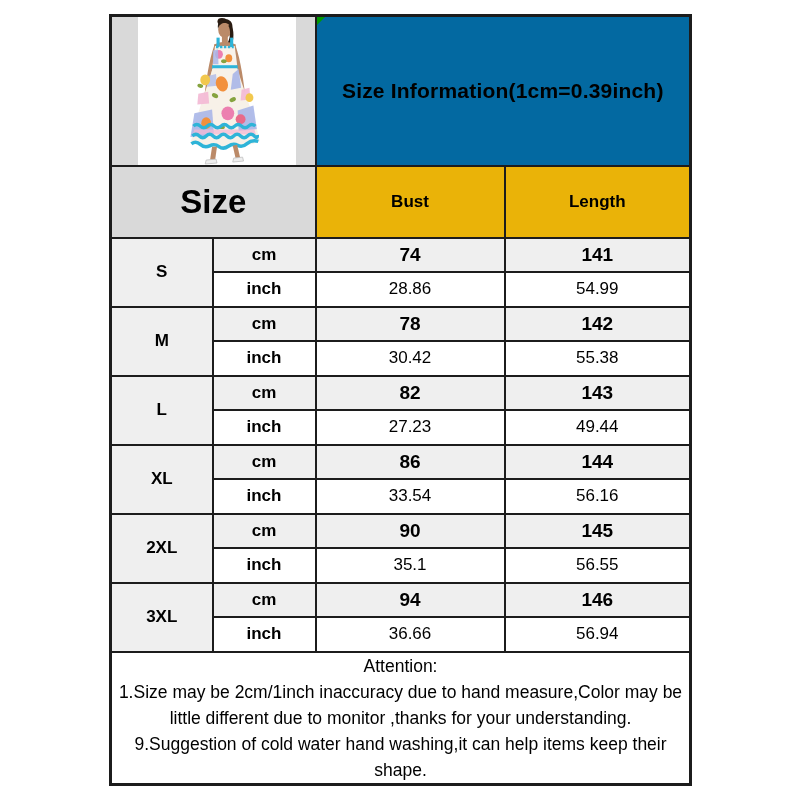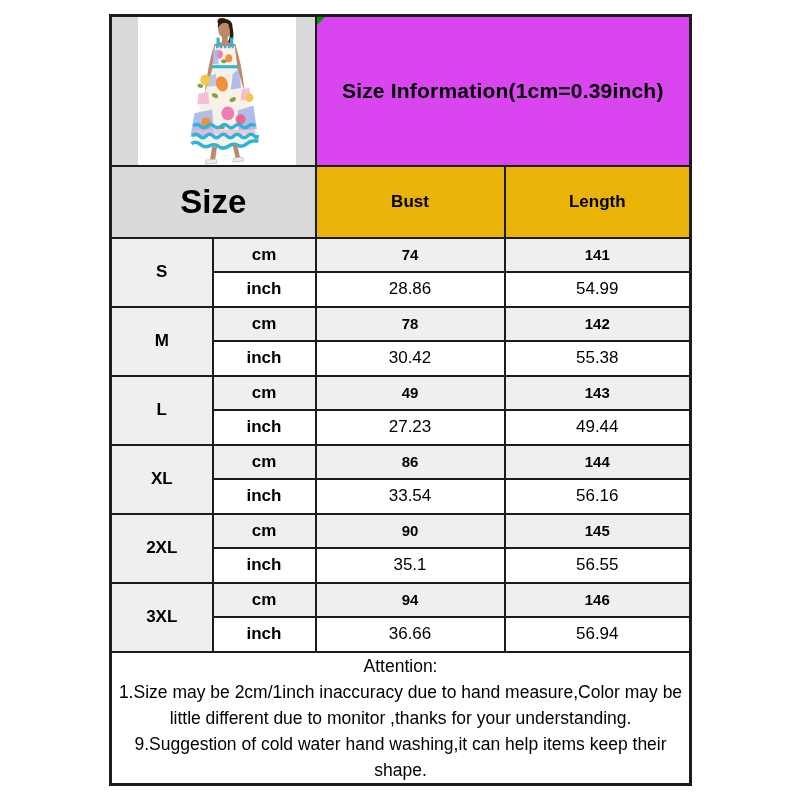--- a/index.html
+++ b/index.html
@@ -20,34 +20,34 @@
   tr.row-image{height:150px;}
   tr.row-header{height:72px;}
   tr.row-data{height:34.5px;}
   
   .cell-image{background:#d9d9d9;position:relative;}
   .photo{
     position:absolute;left:26px;top:0;bottom:0;width:158px;background:#ffffff;
   }
   .photo svg{display:block;width:158px;height:100%;}
   .cell-title{
-    background:#d946ef;position:relative;
+    background:#0369a1;position:relative;
     font-weight:bold;font-size:21px;letter-spacing:0.2px;
   }
   .note-marker{
     position:absolute;top:0;left:0;width:0;height:0;
     border-top:8px solid #019a01;border-right:8px solid transparent;
   }
   .head-size{background:#d9d9d9;font-weight:bold;font-size:33px;margin-top:16px;}
   .head-measure{background:#eab308;font-weight:bold;font-size:17px;}
   .cell-size{background:#c6c6c6;font-weight:bold;font-size:17px;}
   .cell-unit{font-weight:bold;font-size:17px;margin-left:18px;}
   tr.row-cm td{background:#efefef;}
   tr.row-inch td{background:#ffffff;border-radius:17px;}
-  .val-cm{font-weight:700;font-size:15px;}
+  .val-cm{font-weight:700;font-size:19px;}
   .val-inch{font-weight:400;font-size:17px;}
   .cell-attention{
     background:#ffffff;text-align:left;vertical-align:top;
     font-size:17.5px;line-height:26px;padding:2px 4px 0 4px;
   }
   .cell-attention .note{display:block;}
 </style>
 </head>
 <body>
 
@@ -152,21 +152,21 @@
     </tr>
     <tr class="row-data row-inch">
       <td class="cell-unit">inch</td>
       <td class="val-inch">30.42</td>
       <td class="val-inch">55.38</td>
     </tr>
 
     <tr class="row-data row-cm">
       <td class="cell-size" rowspan="2">L</td>
       <td class="cell-unit">cm</td>
-      <td class="val-cm">49</td>
+      <td class="val-cm">82</td>
       <td class="val-cm">143</td>
     </tr>
     <tr class="row-data row-inch">
       <td class="cell-unit">inch</td>
       <td class="val-inch">27.23</td>
       <td class="val-inch">49.44</td>
     </tr>
 
     <tr class="row-data row-cm">
       <td class="cell-size" rowspan="2">XL</td>

